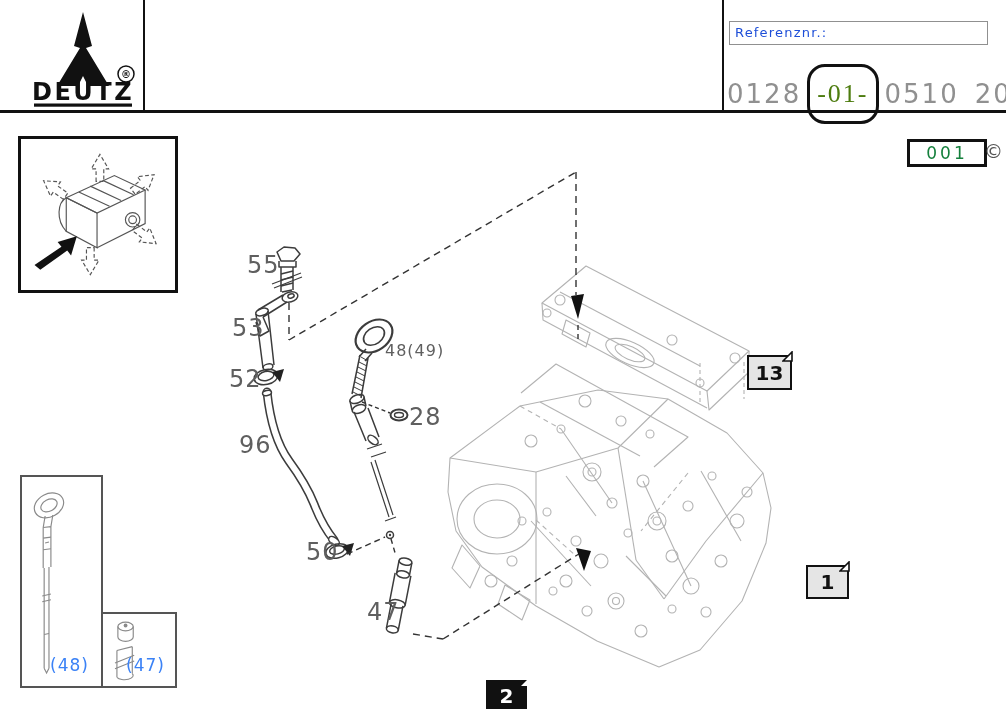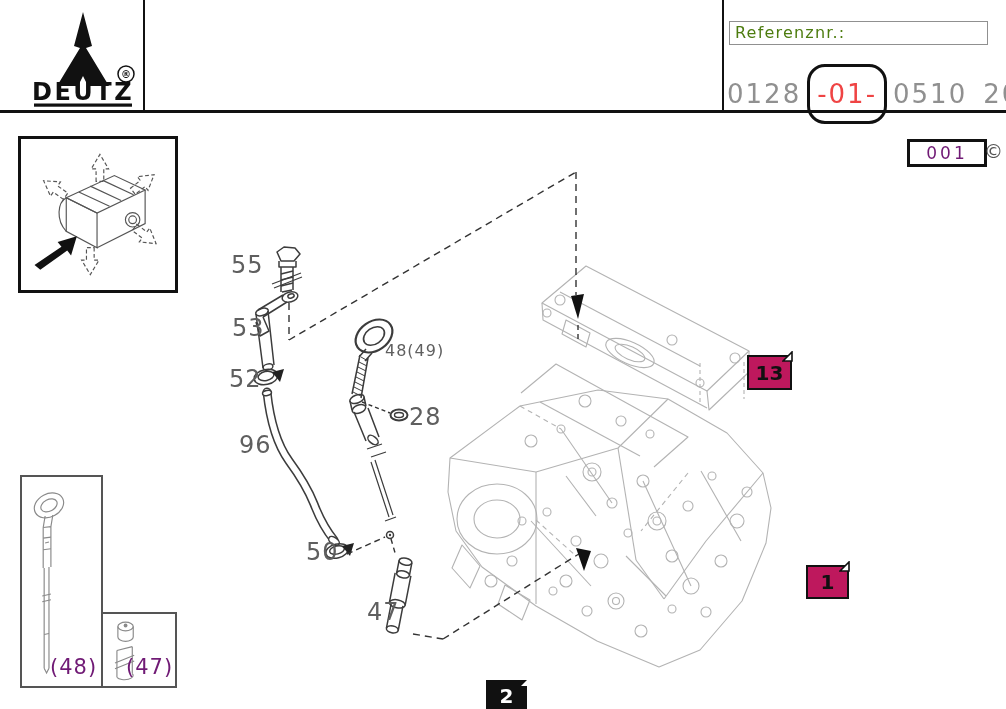--- a/index.html
+++ b/index.html
@@ -7,41 +7,41 @@
     position:relative; width:1006px; height:709px; background:#ffffff;
     font-family:"DejaVu Sans", sans-serif; overflow:hidden; margin:0 auto;
   }
   
   .vline { position:absolute; top:0; width:2px; height:110px; background:#111; }
   .hrule { position:absolute; top:110px; left:0; width:1006px; height:3px; background:#111; }
   .logo-wrap { position:absolute; left:26px; top:10px; width:118px; height:98px; }
   .titles { position:absolute; left:180px; top:16px; color:#686868; font-size:16.5px;
             letter-spacing:1.6px; line-height:21.5px; white-space:nowrap; }
   .refnr-box { position:absolute; left:729px; top:21px; width:252px; height:22px;
-               border:1.5px solid #909090; color:#4d7c0f; font-size:16px; letter-spacing:1.2px;
+               border:1.5px solid #909090; color:#1d4ed8; font-size:13px; letter-spacing:1.2px;
                line-height:21px; padding-left:5px; }
   .code-row { position:absolute; left:727px; top:76px; height:36px; display:flex;
               align-items:center; color:#909090; font-size:26px; letter-spacing:2px; }
   .code-oval { border:3.5px solid #111; border-radius:18px; padding:12px 7px; margin:0 6px;
-               color:#ef4444; }
+               color:#4d7c0f;font-family:Liberation Serif, serif; }
   .code-mid { margin-right:16px; }
   
   .sheet-box { position:absolute; left:907px; top:139px; width:74px; height:22px;
-               border:3px solid #111; color:#701a75; font-size:17px; letter-spacing:3px;
+               border:3px solid #111; color:#15803d; font-size:17px; letter-spacing:3px;
                display:flex; align-items:center; justify-content:center; }
   .copyright { position:absolute; left:984px; top:140px; font-size:19px; color:#555; }
   
   .inset-top  { position:absolute; left:18px;  top:136px; width:154px; height:151px; border:3px solid #111; }
   .inset-48   { position:absolute; left:20px;  top:475px; width:79px;  height:209px; border:2px solid #555; }
   .inset-47   { position:absolute; left:101px; top:612px; width:72px;  height:72px;  border:2px solid #555; background:#fff; }
   
   .plabel { position:absolute; color:#5f5f5f; font-size:24px; letter-spacing:1px; white-space:nowrap; }
-  .plabel.small { font-size:21px; color:#701a75; }
-  
-  .refbox { position:absolute; border:2.5px solid #111; background:#be185d; color:#111;
+  .plabel.small { font-size:17px; color:#3b82f6; }
+  
+  .refbox { position:absolute; border:2.5px solid #111; background:#e5e5e5; color:#111;
             font-weight:bold; font-size:20px; display:flex; align-items:center;
             justify-content:center; }
   .refbox.inverse { background:#111; color:#fff; border:2.5px solid #111; }
   .ear { position:absolute; top:-6px; right:-3px; }
   .main-art { position:absolute; left:0; top:110px; }
 </style>
 </head>
 <body>
 
 <div class="page">
@@ -282,21 +282,21 @@
       <path d="M413,634 L443,639"></path>
       <path d="M443,639 L582,552"></path>
       <path d="M362,402 L390,413" stroke-dasharray="4 3"></path>
     </g>
     <g fill="#111" stroke="none">
       <path d="M571,296 L584,294 L578,319 Z"></path>
       <path d="M576,548 L591,551 L584,571 Z"></path>
     </g>
   </svg>
 
-  <div class="plabel" style="left:231px; top:251px">55</div>
+  <div class="plabel" style="left:247px; top:251px">55</div>
   <div class="plabel" style="left:232px; top:314px">53</div>
   <div class="plabel" style="left:229px; top:365px">52</div>
   <div class="plabel" style="left:239px; top:431px">96</div>
   <div class="plabel" style="left:385px; top:341px; font-size:16px">48(49)</div>
   <div class="plabel" style="left:409px; top:403px">28</div>
   <div class="plabel" style="left:306px; top:538px">50</div>
   <div class="plabel" style="left:367px; top:598px">47</div>
 
   <div class="refbox" style="left:747px; top:355px; width:41px; height:31px">
     <span>13</span>

